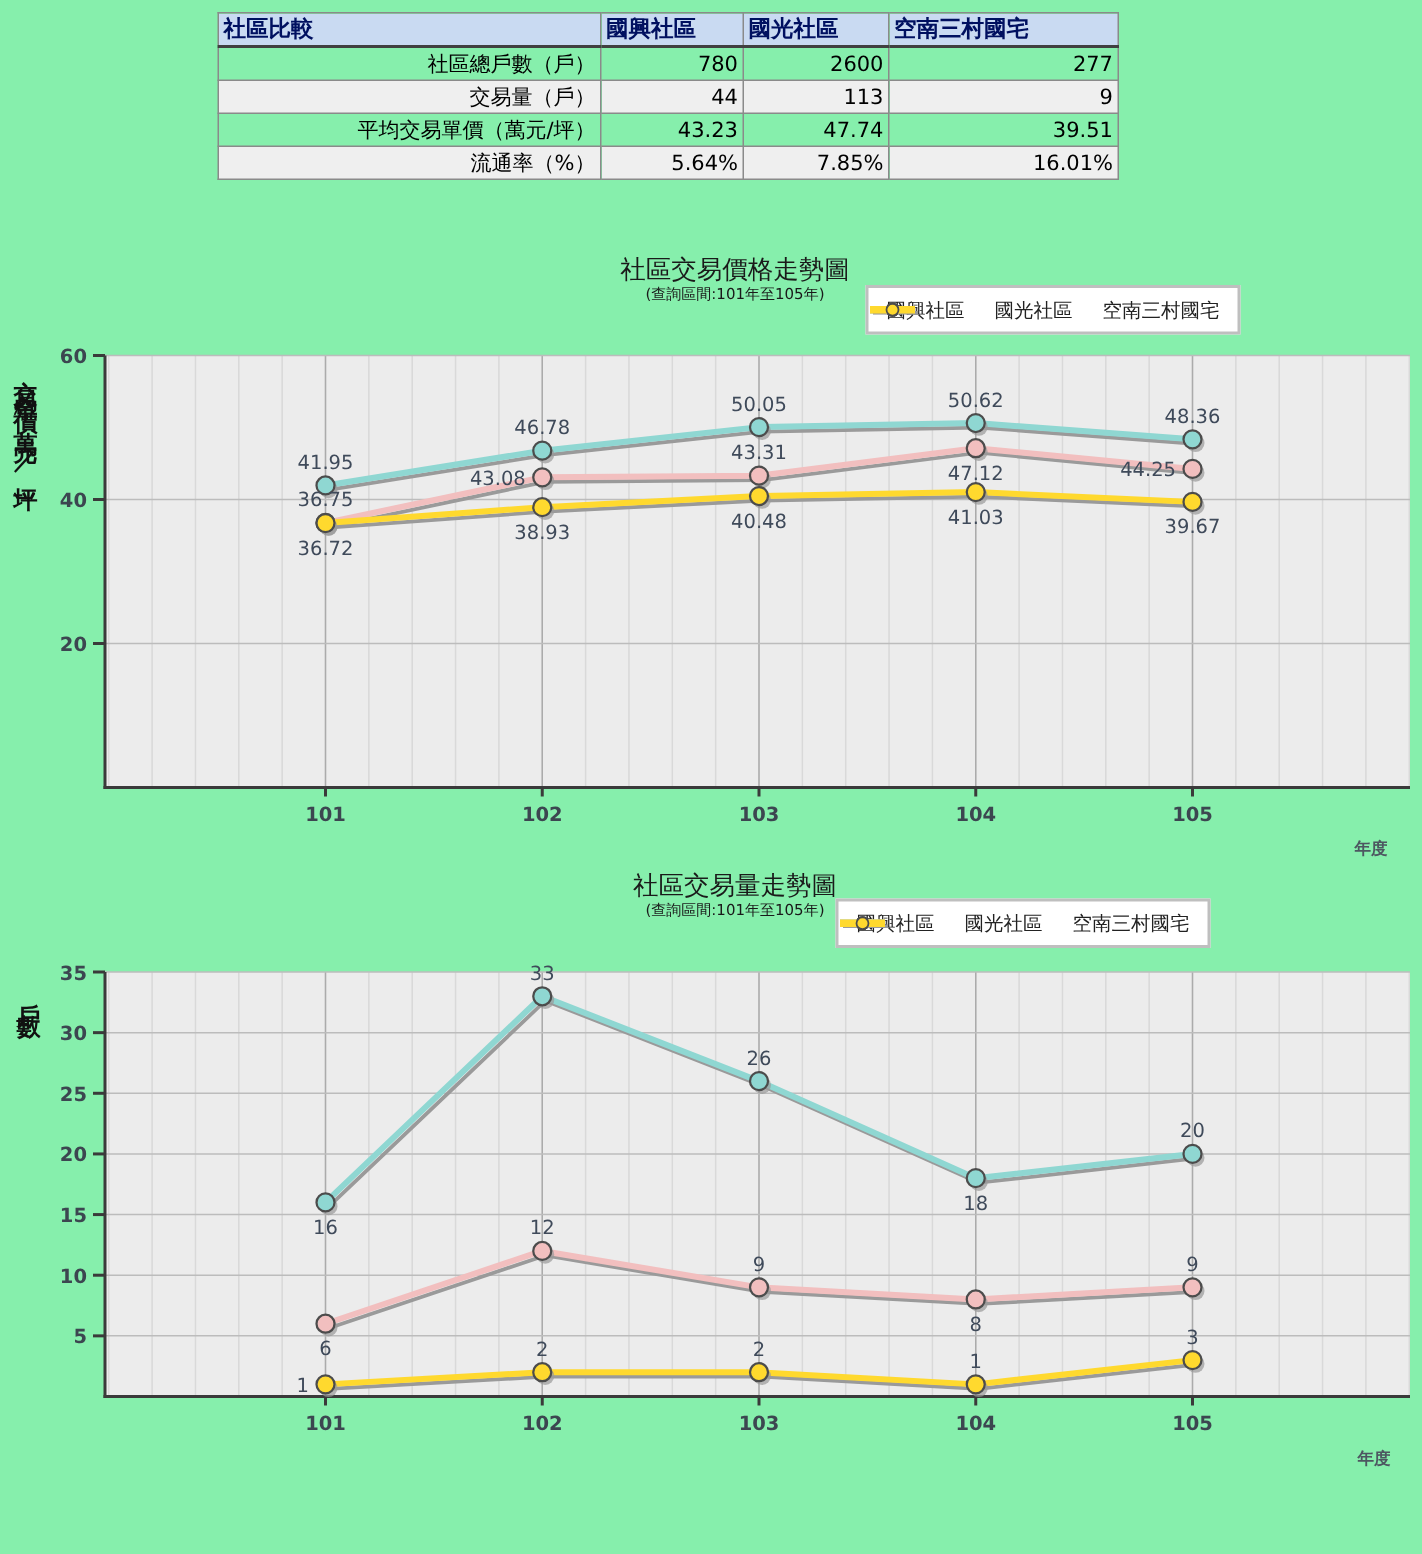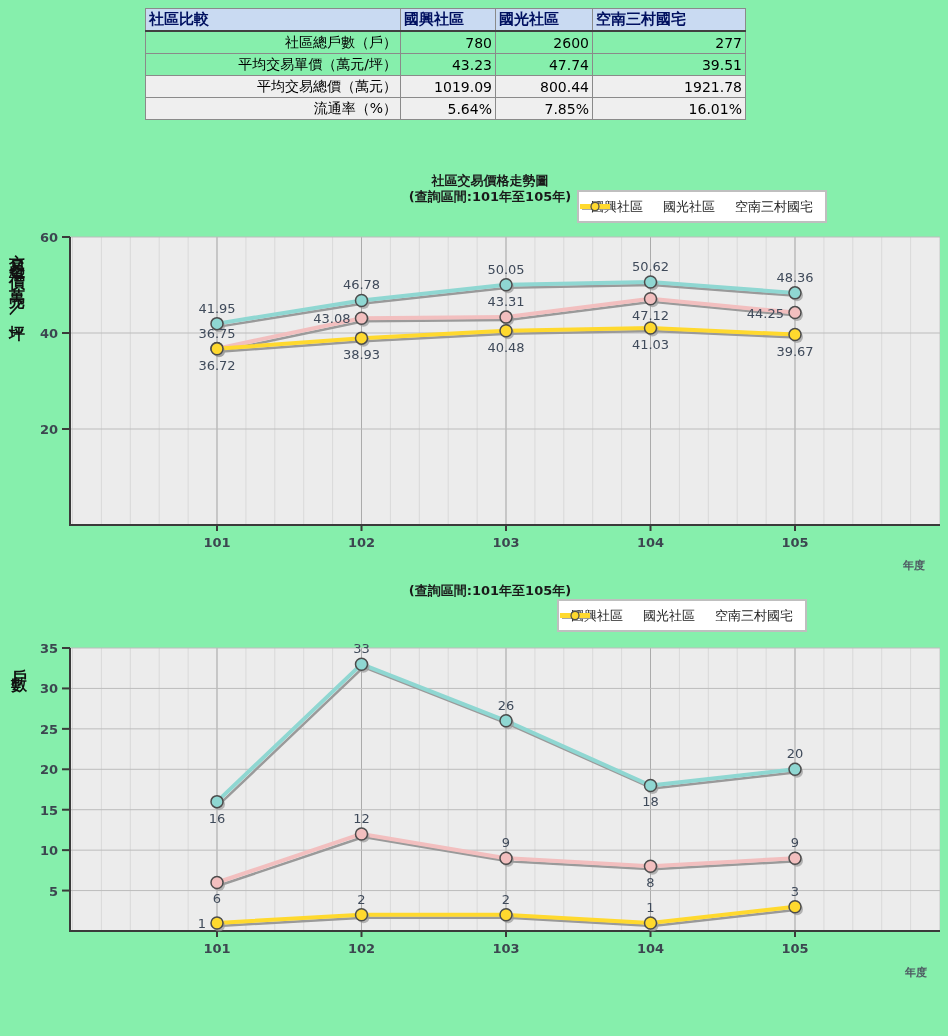--- a/index.html
+++ b/index.html
@@ -12,22 +12,22 @@
   #cmp-table th,#cmp-table td{border:1px solid #8a8a8a;height:21px;padding:0 3px;
              font-size:14px;color:#000;overflow:hidden;white-space:nowrap;}
   #cmp-table thead th{background:var(--header-bg);color:var(--header-text);
              font-size:15px;font-weight:bold;text-align:left;border-bottom:2px solid #404040;}
   #cmp-table tbody th{font-weight:normal;text-align:right;}
   #cmp-table tbody td{text-align:right;padding-left:10px;}
   #cmp-table tbody tr.alt{background:var(--row-alt);}
 
   
   .chart-title{position:absolute;left:250px;width:480px;text-align:center;color:#1a1a1a;}
-  .chart-title .t1{font-size:13px;font-weight:bold;line-height:17px;}
-  .chart-title .t2{font-size:13px;font-weight:bold;line-height:16px;}
+  .chart-title .t1{font-size:17px;font-weight:normal;line-height:17px;}
+  .chart-title .t2{font-size:10px;font-weight:normal;line-height:16px;}
   .legend-box{position:absolute;height:29px;background:#fff;border:2px solid var(--legend-border);
               display:flex;align-items:center;padding:0 12px;gap:20px;}
   .legend-item{display:flex;align-items:center;gap:5px;}
   .legend-item span{font-size:13px;color:#222;white-space:nowrap;}
   .v-label{position:absolute;writing-mode:vertical-rl;font-size:16px;font-weight:bold;
            color:#111;letter-spacing:7px;}
   .x-label{position:absolute;font-size:11px;font-weight:600;color:#4d5761;}
   svg{position:absolute;left:0;}
 </style>
 </head>
@@ -50,31 +50,31 @@
           <th>空南三村國宅</th>
         </tr>
       </thead>
     <tbody>
         <tr>
           <th>社區總戶數（戶）</th>
           <td>780</td>
           <td>2600</td>
           <td>277</td>
         </tr>
+        <tr class="alt">
+          <th>交易量（戶）</th>
+          <td>44</td>
+          <td>113</td>
+          <td>9</td>
+        </tr>
         <tr>
           <th>平均交易單價（萬元/坪）</th>
           <td>43.23</td>
           <td>47.74</td>
           <td>39.51</td>
-        </tr>
-        <tr class="alt">
-          <th>平均交易總價（萬元）</th>
-          <td>1019.09</td>
-          <td>800.44</td>
-          <td>1921.78</td>
         </tr>
         <tr class="alt">
           <th>流通率（%）</th>
           <td>5.64%</td>
           <td>7.85%</td>
           <td>16.01%</td>
         </tr>
       </tbody>
   </table>
 
@@ -232,20 +232,21 @@
         <text x="217" y="159.744" text-anchor="middle" font-size="13" fill="#3f4a5a">36.72</text>
         <text x="361.5" y="149.136" text-anchor="middle" font-size="13" fill="#3f4a5a">38.93</text>
         <text x="506" y="141.69600000000003" text-anchor="middle" font-size="13" fill="#3f4a5a">40.48</text>
         <text x="650.5" y="139.056" text-anchor="middle" font-size="13" fill="#3f4a5a">41.03</text>
         <text x="795" y="145.584" text-anchor="middle" font-size="13" fill="#3f4a5a">39.67</text>
       </g>
     </svg>
   <div class="x-label" style="left:903px;top:558px">年度</div>
 
   <div class="chart-title" style="top:583px">
+    <div class="t1">社區交易量走勢圖</div>
     <div class="t2">(查詢區間:101年至105年)</div>
   </div>
   <div class="legend-box" id="legend2" style="left:557px;top:599px">
       <div class="legend-item">
         <svg width="34" height="13">
           <line x1="3" y1="8.5" x2="33" y2="8.5" stroke="#9a9a9a" stroke-width="2"></line>
           <line x1="1" y1="6.5" x2="31" y2="6.5" stroke="#f2bfbf" stroke-width="5"></line>
           <circle cx="16" cy="6.5" r="4" fill="#f2bfbf" stroke="#4c4c4c" stroke-width="1.2"></circle>
         </svg>
         <span>國興社區</span>

